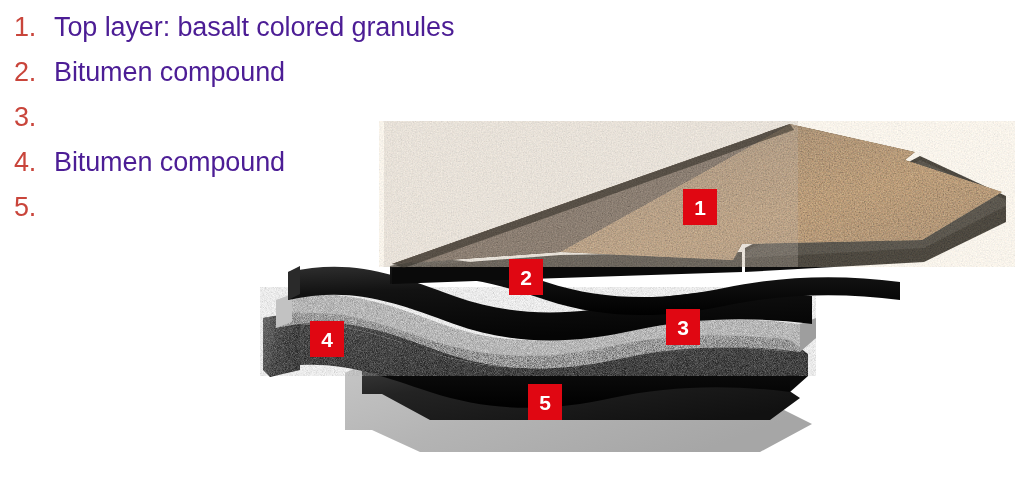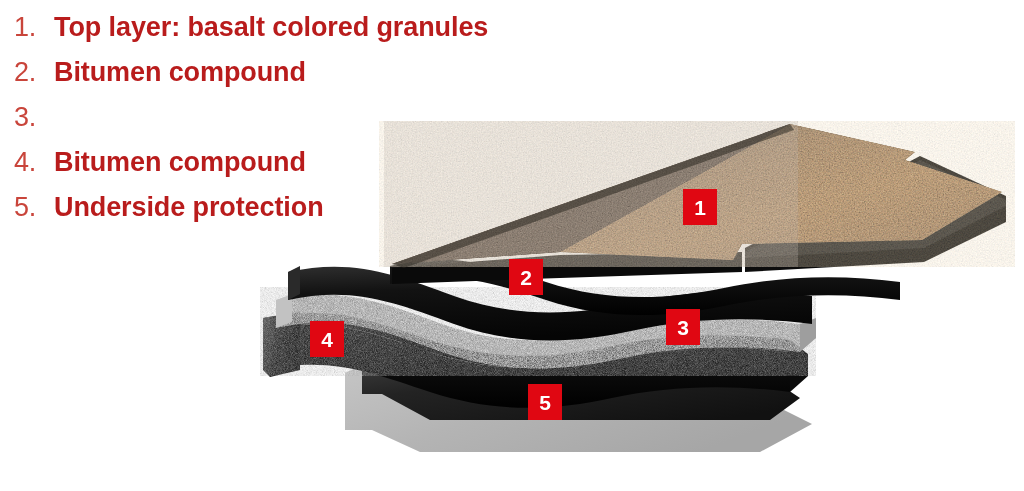--- a/index.html
+++ b/index.html
@@ -34,22 +34,22 @@
     flex: 0 0 40px;
     text-align: left;
     padding-left: 4px;
     font-size: 27px;
     color: #c9453b;
     font-weight: 400;
     letter-spacing: -0.2px;
   }
   .legend-text {
     font-size: 27px;
-    color: #b91c1c;
-    font-weight: 700;
+    color: #4c1d95;
+    font-weight: 400;
     white-space: nowrap;
     letter-spacing: -0.1px;
   }
 
   
   #diagram {
     position: absolute;
     left: 0;
     top: 0;
     width: 1024px;
@@ -99,21 +99,20 @@
       <span class="legend-num">3.</span>
     </div>
 
     <div class="legend-row">
       <span class="legend-num">4.</span>
       <span class="legend-text">Bitumen compound</span>
     </div>
 
     <div class="legend-row">
       <span class="legend-num">5.</span>
-      <span class="legend-text">Underside protection</span>
     </div>
 
   </div>
 
   <div id="diagram">
     <svg width="1024" height="491" viewBox="0 0 1024 491" xmlns="http://www.w3.org/2000/svg">
       <defs>
 
         <linearGradient id="granBase" x1="0.05" y1="0.1" x2="0.95" y2="0.85">
           <stop offset="0" stop-color="#3d3630"></stop>

